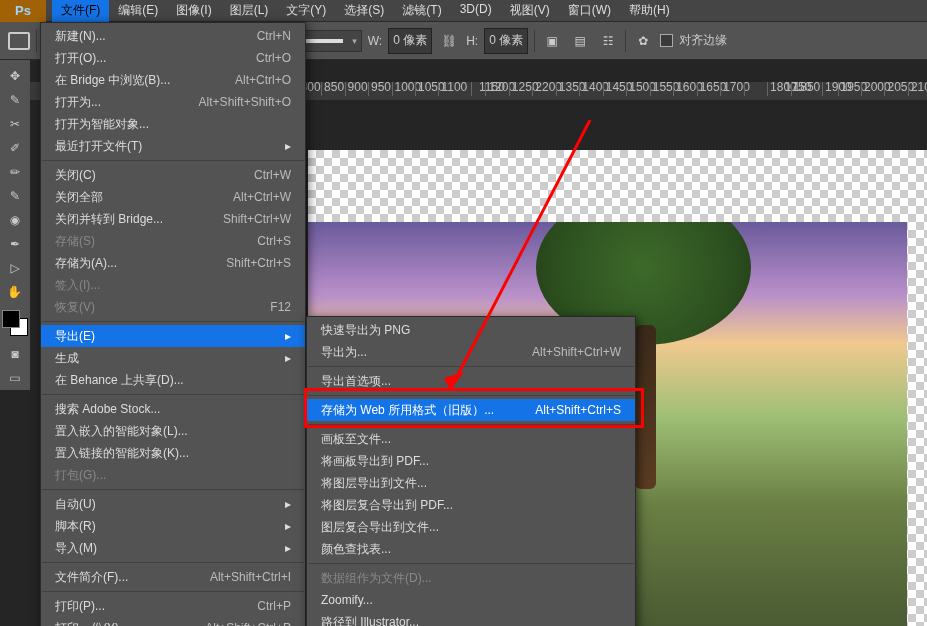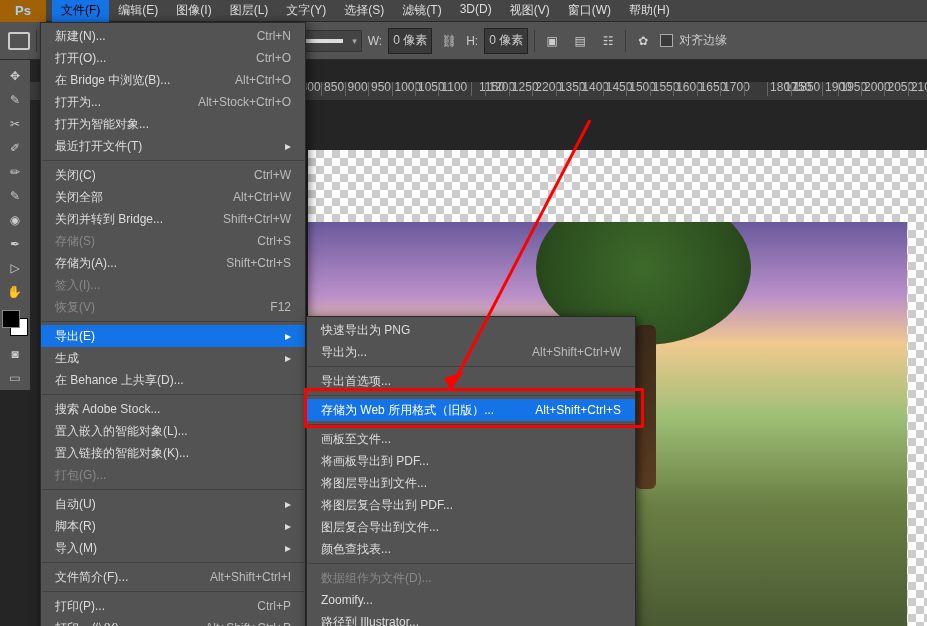--- a/index.html
+++ b/index.html
@@ -186,21 +186,21 @@
     <div class="mi">
       <span class="label">打开(O)...</span>
       <span class="sc">Ctrl+O</span>
     </div>
     <div class="mi">
       <span class="label">在 Bridge 中浏览(B)...</span>
       <span class="sc">Alt+Ctrl+O</span>
     </div>
     <div class="mi">
       <span class="label">打开为...</span>
-      <span class="sc">Alt+Stock+Ctrl+O</span>
+      <span class="sc">Alt+Shift+Shift+O</span>
     </div>
     <div class="mi">
       <span class="label">打开为智能对象...</span>
     </div>
     <div class="mi">
       <span class="label">最近打开文件(T)</span>
       <span class="arrow">▸</span>
     </div>
     <div class="msep"></div>
     <div class="mi">

